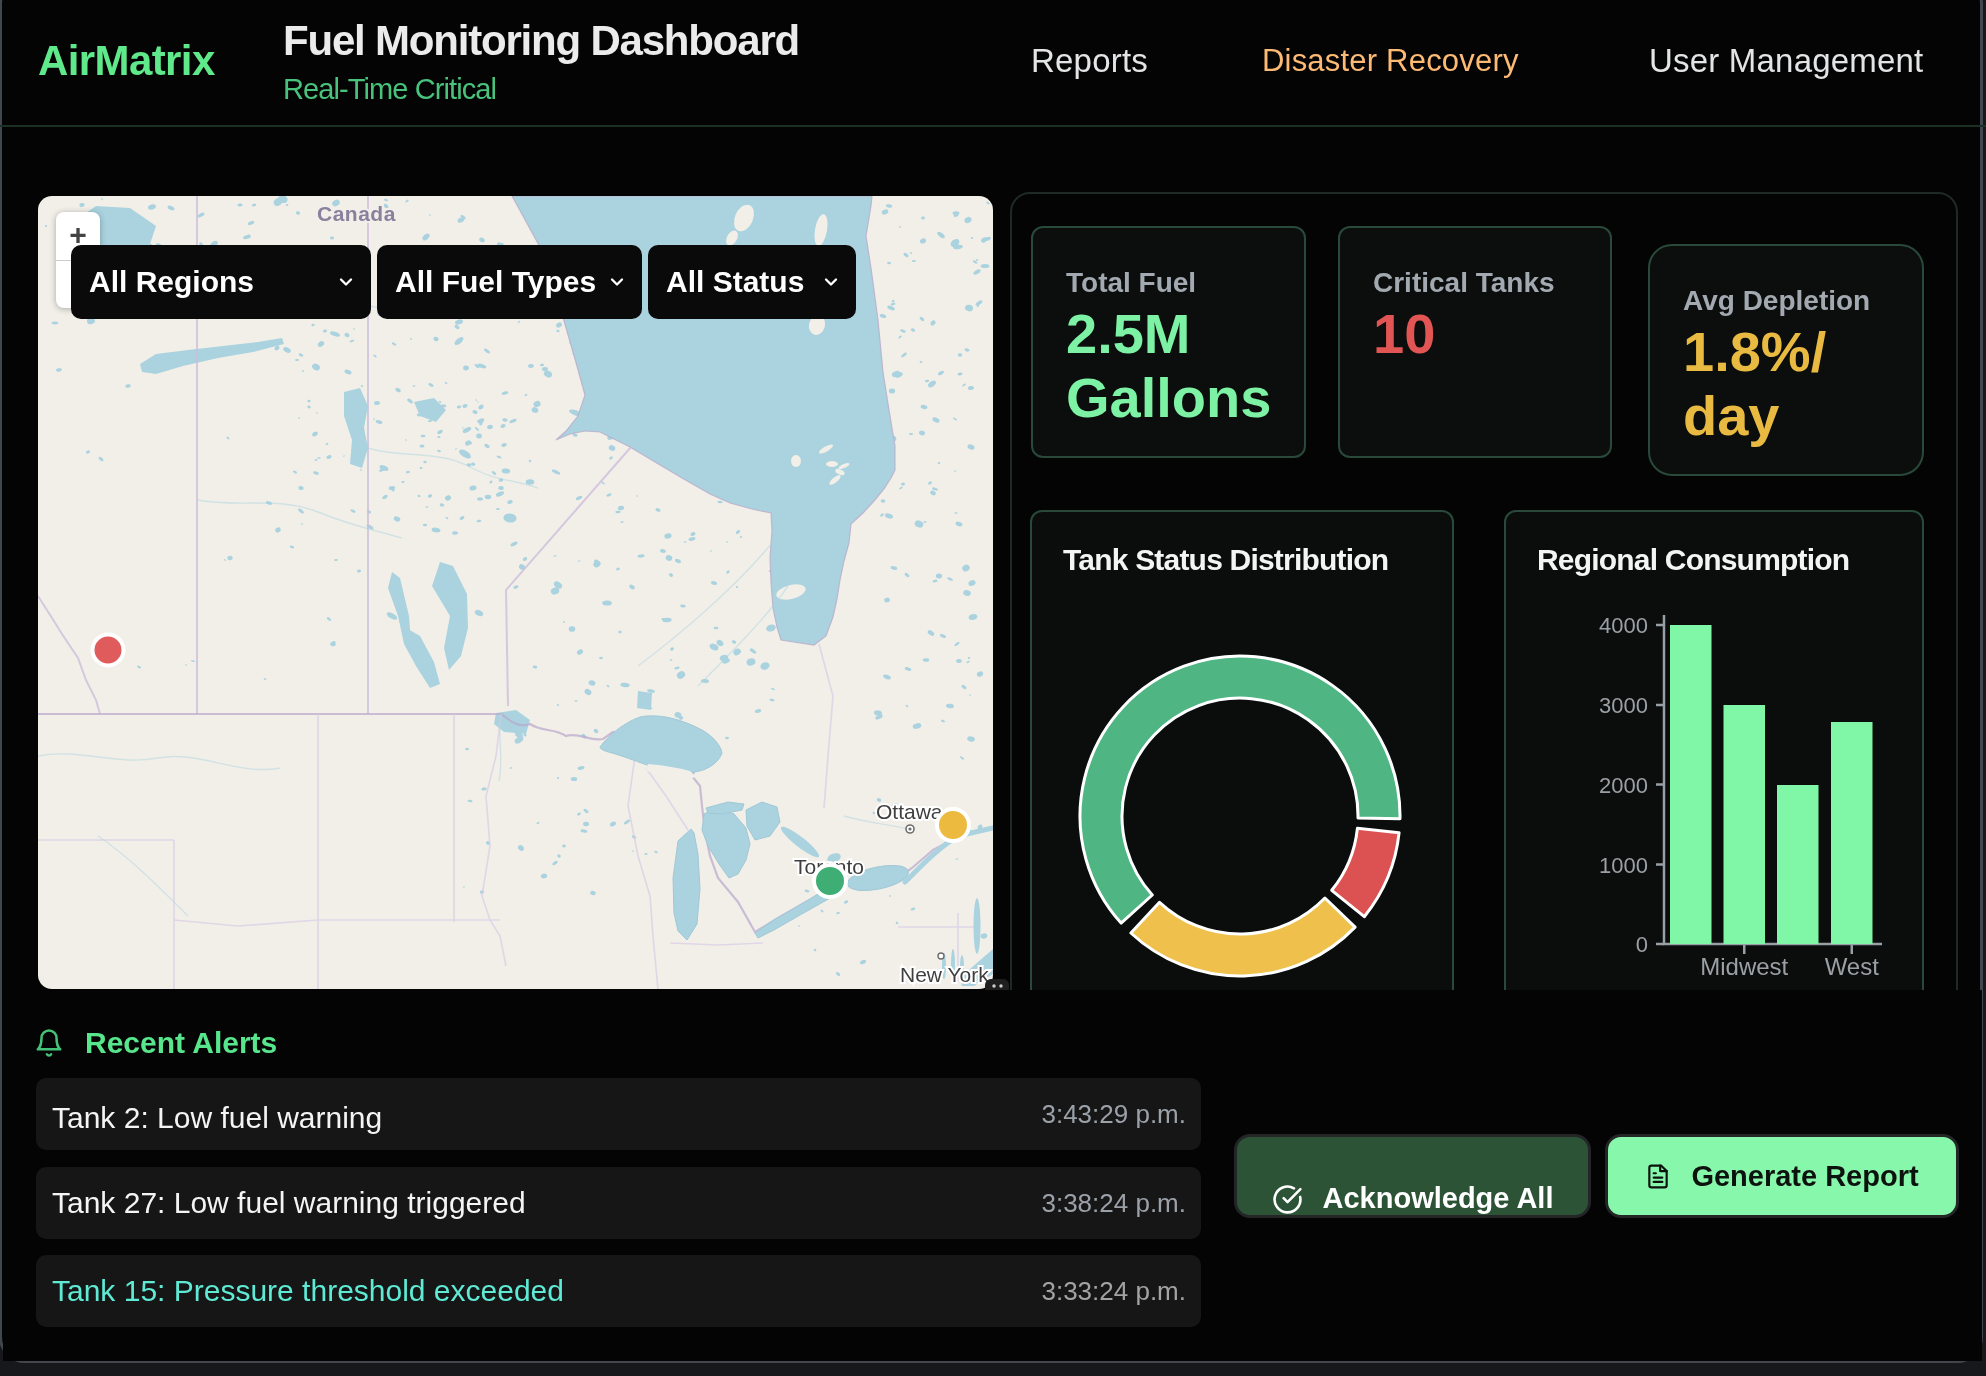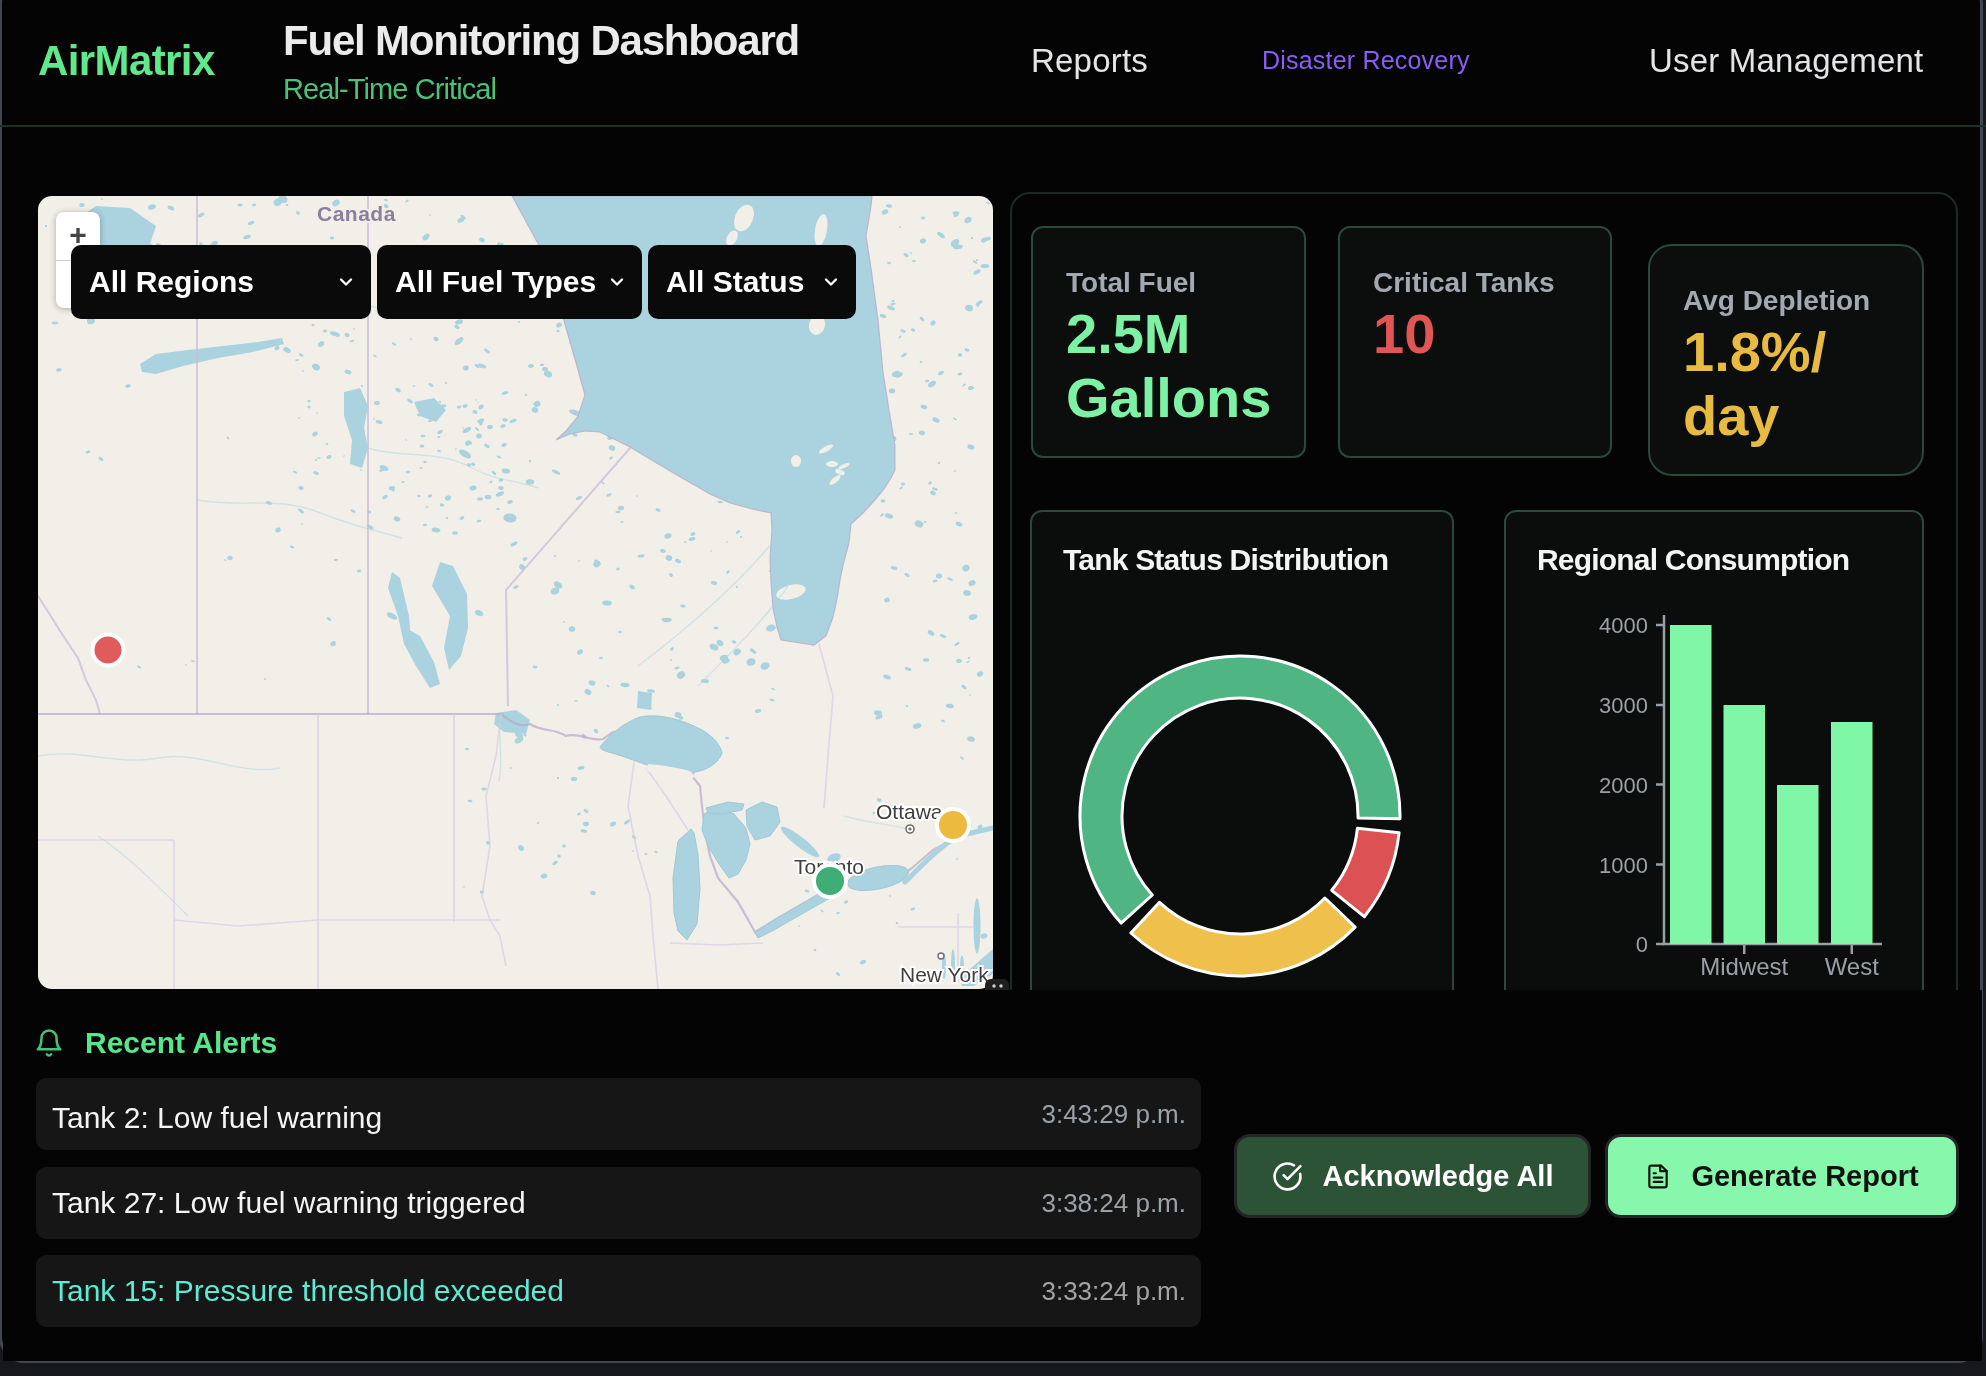--- a/index.html
+++ b/index.html
@@ -6,21 +6,21 @@
 .abs { position:absolute; }
 </style></head>
 <body>
 
   <div class="abs" style="left:-1px; top:-22px; width:1984px; height:1385px; background:#040404; border:3px solid #42464e; border-radius:26px;"></div>
 
   <div class="abs" style="left:38px; top:40px; font-size:42px; font-weight:700; color:#5fe98b; line-height:42px; letter-spacing:-0.6px;">AirMatrix</div>
   <div class="abs" style="left:283px; top:20px; font-size:42px; font-weight:700; color:#ebebeb; line-height:42px; letter-spacing:-1.2px;">Fuel Monitoring Dashboard</div>
   <div class="abs" style="left:283px; top:75px; font-size:29px; font-weight:500; color:#49c37c; line-height:29px; letter-spacing:-0.9px;">Real-Time Critical</div>
   <div class="abs" style="left:1031px; top:44px; font-size:33px; font-weight:400; color:#e3e4e6; line-height:33px; letter-spacing:0.2px;">Reports</div>
-  <div class="abs" style="left:1262px; top:44px; font-size:25px; font-weight:400; color:#8b5cf6; line-height:33px; letter-spacing:0.2px;">Disaster Recovery</div>
+  <div class="abs" style="left:1262px; top:44px; font-size:31px; font-weight:400; color:#fdba74; line-height:33px; letter-spacing:0.2px;">Disaster Recovery</div>
   <div class="abs" style="left:1649px; top:44px; font-size:33px; font-weight:400; color:#e3e4e6; line-height:33px; letter-spacing:0.2px;">User Management</div>
   <div class="abs" style="left:0; top:125px; width:1986px; height:2px; background:#1c3026;"></div>
 
   <div class="abs" style="left:38px; top:196px; width:955px; height:793px; border-radius:14px; overflow:hidden;"><svg width="955" height="793" viewBox="0 0 955 793">
       <rect width="955" height="793" fill="#f2efe9"></rect>
       <g fill="#aad3df">
         <ellipse cx="348" cy="4" rx="2.1" ry="1.1" transform="rotate(19 348 4)"></ellipse>
         <ellipse cx="360" cy="67" rx="1.3" ry="0.8" transform="rotate(-38 360 67)"></ellipse>
         <ellipse cx="211" cy="39" rx="1.1" ry="0.5" transform="rotate(12 211 39)"></ellipse>
         <ellipse cx="317" cy="18" rx="3.4" ry="2.6" transform="rotate(-39 317 18)"></ellipse>
@@ -706,21 +706,21 @@
   </div>
   <div class="abs" style="left:36px; top:1167px; width:1165px; height:72px; background:#161616; border-radius:10px;">
     <div class="abs" style="left:16px; top:0; height:72px; line-height:72px; font-size:30px; font-weight:500; color:#f4f4f4;">Tank 27: Low fuel warning triggered</div>
     <div class="abs" style="right:15px; top:0; height:72px; line-height:72px; font-size:26px; color:#9ba1a8;">3:38:24 p.m.</div>
   </div>
   <div class="abs" style="left:36px; top:1255px; width:1165px; height:72px; background:#161616; border-radius:10px;">
     <div class="abs" style="left:16px; top:0; height:72px; line-height:72px; font-size:30px; font-weight:500; color:#5eead4;">Tank 15: Pressure threshold exceeded</div>
     <div class="abs" style="right:15px; top:0; height:72px; line-height:72px; font-size:26px; color:#a3a3a3;">3:33:24 p.m.</div>
   </div>
 
-  <div class="abs" style="left:1234px; top:1134px; width:357px; height:84px; background:#2c5336; border:3px solid #232527; border-radius:16px; display:flex; align-items:center; justify-content:center; gap:20px;">
+  <div class="abs" style="left:1234px; top:1134px; width:357px; height:84px; background:#2c5336; border:3px solid #232527; border-radius:16px; display:flex; align-items:flex-end; justify-content:center; gap:20px;">
     <span style="line-height:0;"><svg width="31" height="31" viewBox="0 0 24 24" fill="none" stroke="#ffffff" stroke-width="2" stroke-linecap="round" stroke-linejoin="round">
         <path d="M21.801 10A10 10 0 1 1 17 3.335"></path>
         <path d="m9 11 3 3L22 4"></path>
       </svg></span>
     <span style="font-size:29px; font-weight:700; color:#ffffff;">Acknowledge All</span>
   </div>
   <div class="abs" style="left:1605px; top:1134px; width:354px; height:84px; background:#87f7ab; border:3px solid #232527; border-radius:16px; display:flex; align-items:center; justify-content:center; gap:20px;">
     <span style="line-height:0;"><svg width="26" height="31" viewBox="0 0 24 24" fill="none" stroke="#0c120d" stroke-width="2" stroke-linecap="round" stroke-linejoin="round">
         <path d="M15 2H6a2 2 0 0 0-2 2v16a2 2 0 0 0 2 2h12a2 2 0 0 0 2-2V7Z"></path>
         <path d="M14 2v5h6"></path>

